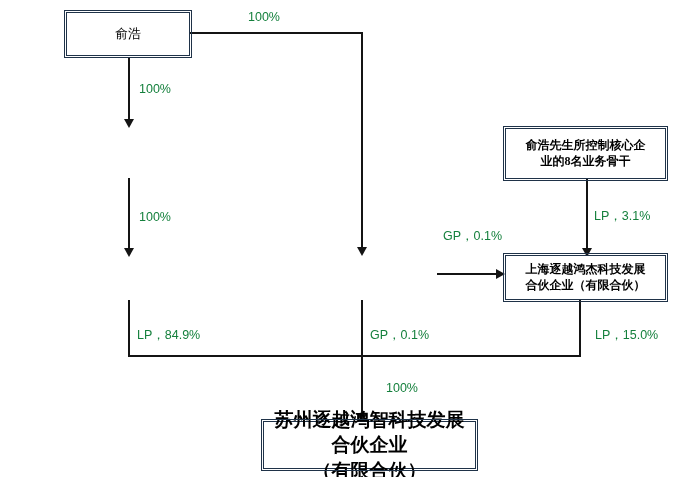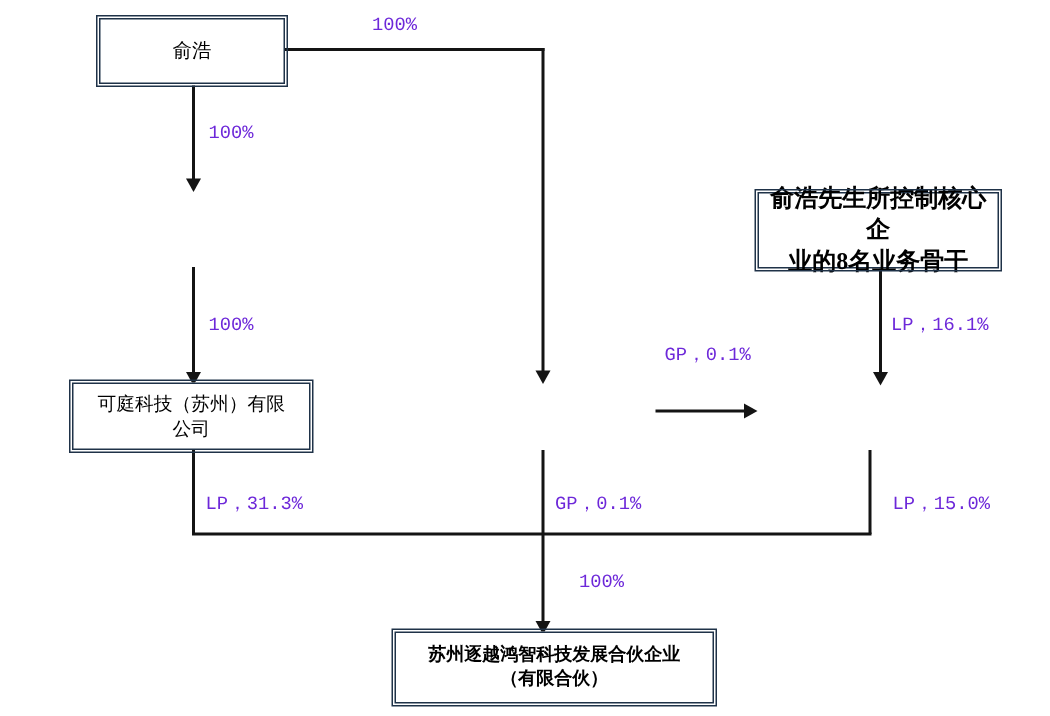--- a/index.html
+++ b/index.html
@@ -31,22 +31,22 @@
     padding: 2px 5px;
     z-index: 5;
   }
   .node .node-text {
     display: block;
     width: 100%;
     white-space: pre-line;
   }
   .n-person   { font-size: 13px; }
   .n-company  { font-size: 12.5px; }
-  .n-partner  { font-size: 16px; font-weight: bold; }
-  .n-bottom   { font-size: 12px; font-weight: bold; }
+  .n-partner  { font-size: 12px; font-weight: bold; }
+  .n-bottom   { font-size: 19px; font-weight: bold; }
 
   .seg {
     position: absolute;
     background: #141414;
     z-index: 2;
   }
   .seg-h { height: 1.6px; }
   .seg-v { width: 1.6px; }
 
   .arrowhead {
@@ -61,24 +61,24 @@
     border-top: 9px solid #141414;
   }
   .arrow-right {
     border-top: 5px solid transparent;
     border-bottom: 5px solid transparent;
     border-left: 9px solid #141414;
   }
   .edge-label {
     position: absolute;
     font-size: 12.5px;
-    color: #6d28d9;
+    color: #15803d;
     white-space: nowrap;
     z-index: 4;
-    font-family: Liberation Mono, monospace;
+    font-family: Liberation Sans, sans-serif;
   }
 </style>
 </head>
 <body>
 
 <div id="canvas">
 
   <div class="seg seg-v" style="left:128px; top:57px; height:65px;"></div>
   <div class="arrowhead arrow-down" style="left:124px; top:119px;"></div>
 
@@ -103,47 +103,47 @@
 
   <div class="seg seg-v" style="left:361px; top:300px; height:123px;"></div>
   <div class="arrowhead arrow-down" style="left:357px; top:414px;"></div>
 
   <div class="edge-label" style="left:248px; top:10px;">100%</div>
 
   <div class="edge-label" style="left:139px; top:82px;">100%</div>
 
   <div class="edge-label" style="left:139px; top:210px;">100%</div>
 
-  <div class="edge-label" style="left:594px; top:208px;">LP，16.1%</div>
+  <div class="edge-label" style="left:594px; top:208px;">LP，3.1%</div>
 
   <div class="edge-label" style="left:443px; top:228px;">GP，0.1%</div>
 
-  <div class="edge-label" style="left:137px; top:327px;">LP，31.3%</div>
+  <div class="edge-label" style="left:137px; top:327px;">LP，84.9%</div>
 
   <div class="edge-label" style="left:370px; top:327px;">GP，0.1%</div>
 
   <div class="edge-label" style="left:595px; top:327px;">LP，15.0%</div>
 
   <div class="edge-label" style="left:386px; top:381px;">100%</div>
 
   <div class="node n-person" style="left:66px; top:12px; width:124px; height:44px;">
     <span class="node-text">俞浩</span>
   </div>
 
 
-  <div class="node n-company" style="left:48px; top:255px; width:159px; height:45px;">
-    <span class="node-text">可庭科技（苏州）有限
-公司</span>
-  </div>
 
 
   <div class="node n-partner" style="left:505px; top:128px; width:161px; height:51px;">
     <span class="node-text">俞浩先生所控制核心企
 业的8名业务骨干</span>
   </div>
 
+  <div class="node n-partner" style="left:505px; top:255px; width:161px; height:45px;">
+    <span class="node-text">上海逐越鸿杰科技发展
+合伙企业（有限合伙）</span>
+  </div>
 
   <div class="node n-bottom" style="left:263px; top:421px; width:213px; height:48px;">
     <span class="node-text">苏州逐越鸿智科技发展合伙企业
 （有限合伙）</span>
   </div>
 
 </div>
 
 </body></html>

